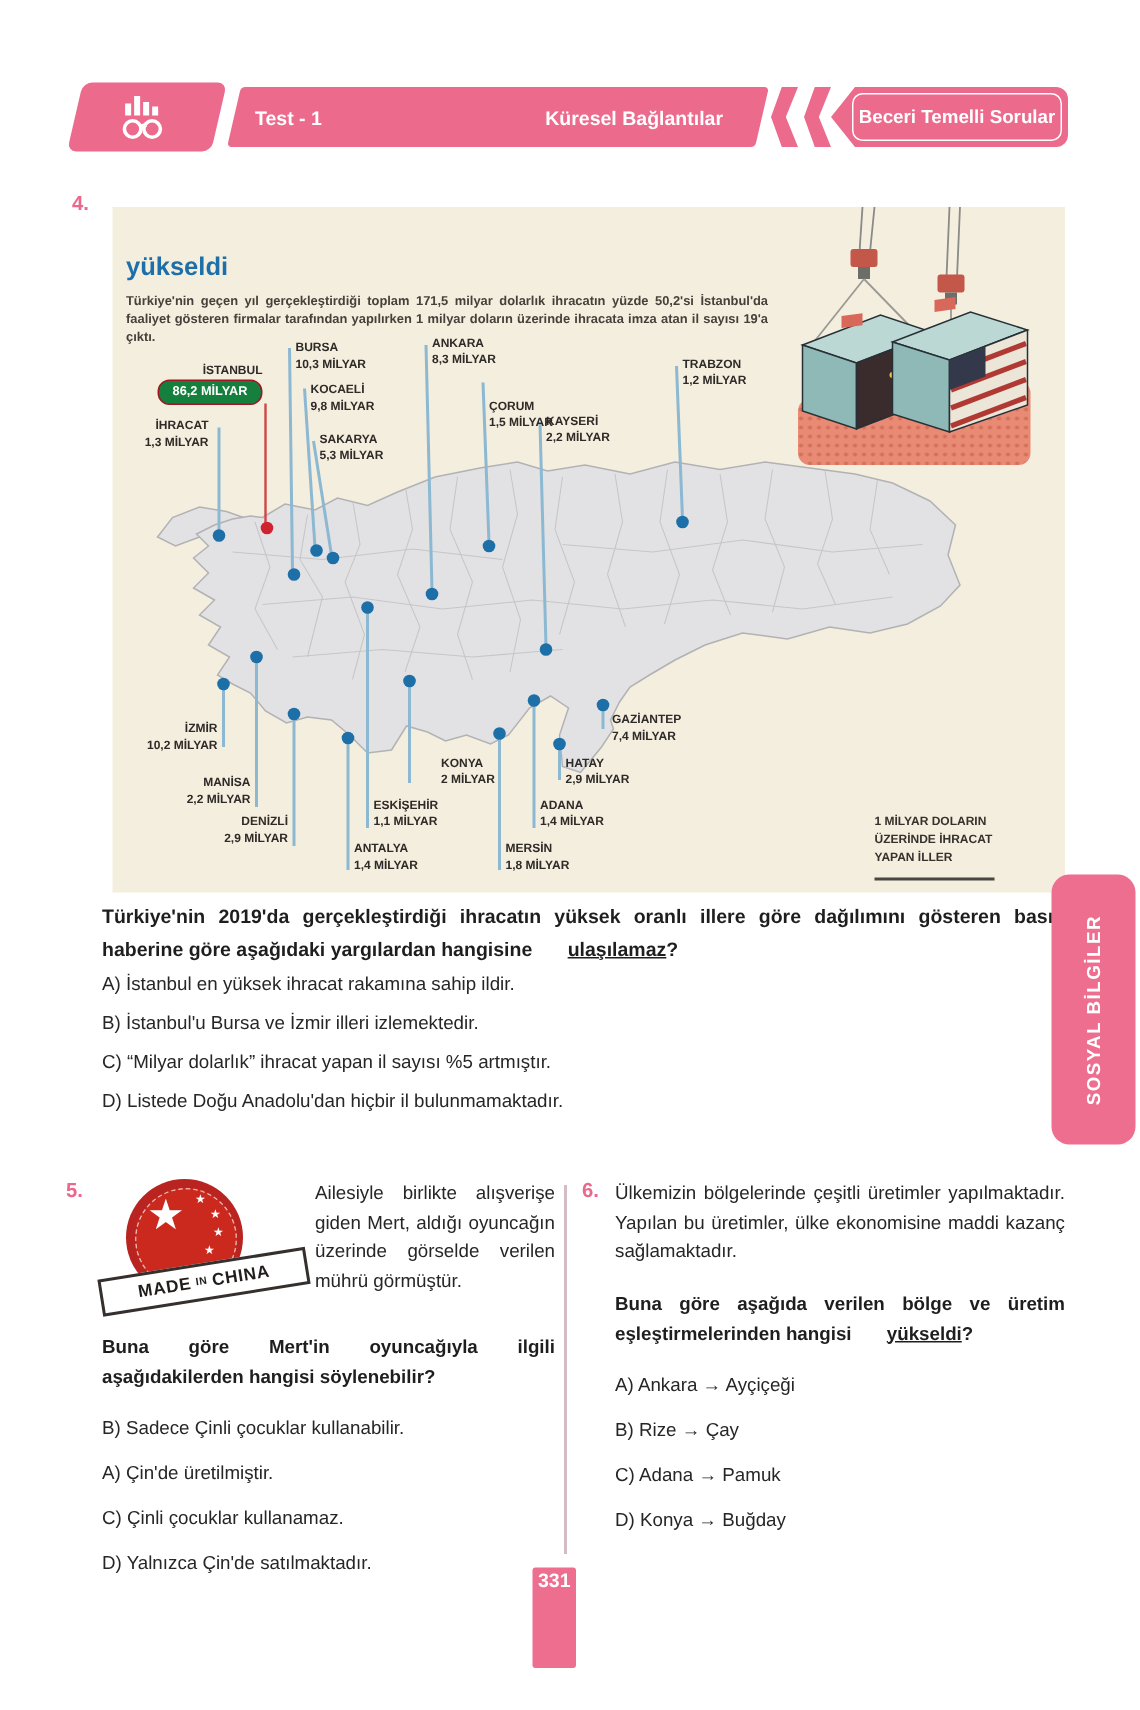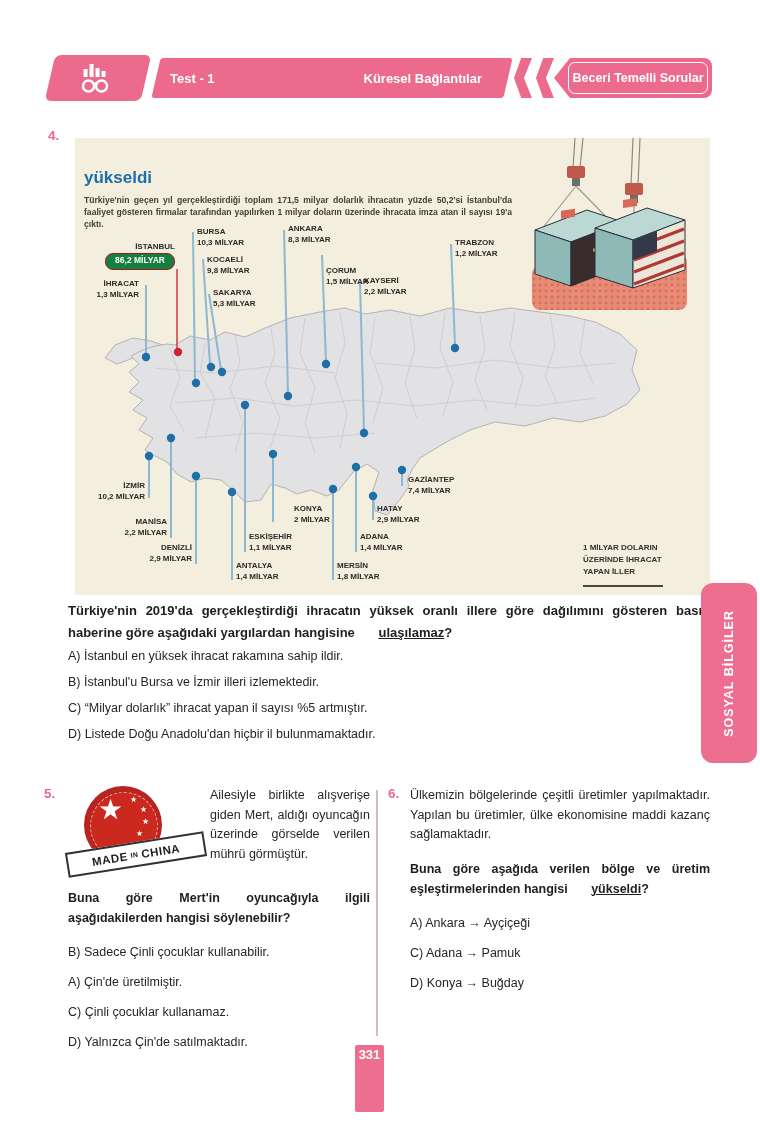--- a/index.html
+++ b/index.html
@@ -374,20 +374,21 @@
   <div class="vdiv"></div>
 
   <div class="qnum" style="left:388px;top:786px;">6.</div>
   <div class="q6col">
     <p class="para">Ülkemizin bölgelerinde çeşitli üretimler yapılmaktadır. Yapılan bu üretimler, ülke ekonomisine maddi kazanç sağlamaktadır.</p>
     <p class="qbold">
       <span>Buna göre aşağıda verilen bölge ve üretim eşleştirmelerinden hangisi </span><span class="u">yükseldi</span><span>?</span>
     </p>
     <div class="opts optlist">
       <div class="opt">A) Ankara → Ayçiçeği</div>
+      <div class="opt">B) Rize → Çay</div>
       <div class="opt">C) Adana → Pamuk</div>
       <div class="opt">D) Konya → Buğday</div>
     </div>
   </div>
 
   <div class="side-tab">
     <span>SOSYAL BİLGİLER</span>
   </div>
   <div class="page-bar">
     <span>331</span>

